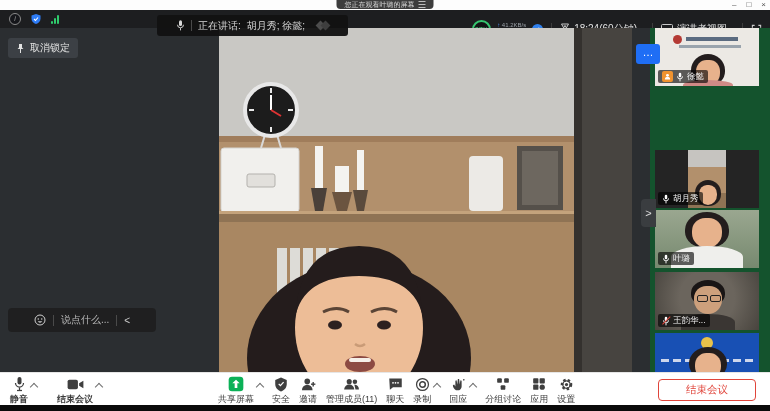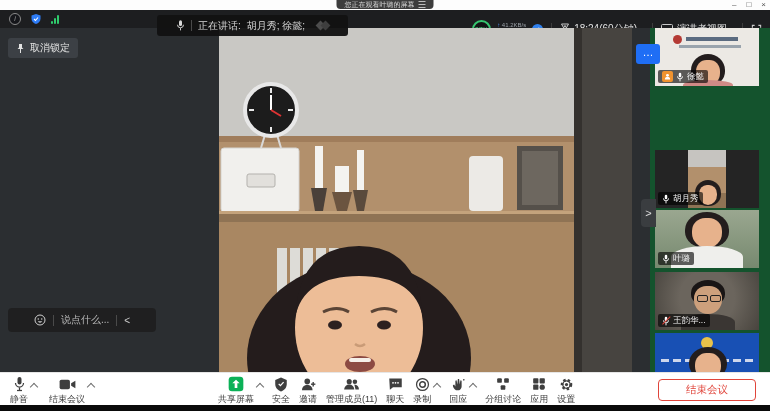--- a/index.html
+++ b/index.html
@@ -97,21 +97,21 @@
   .t6 .crest{position:absolute;left:46px;top:4px;width:12px;height:12px;border-radius:50%;background:#e8c24a;}
   .t6 .tx{position:absolute;top:26px;left:6px;width:92px;height:3px;
           background:repeating-linear-gradient(90deg,#cdd6ec 0 8px,transparent 8px 12px);}
   .person{position:absolute;}
   .hair{position:absolute;border-radius:50% 50% 45% 45%;background:#231d1d;}
   .face{position:absolute;border-radius:48% 48% 55% 55%;background:#e7b28c;}
   .torso{position:absolute;border-radius:50% 50% 0 0;}
 
   
   .toolbar{left:0;top:372px;width:770px;height:33px;background:#fff;border-top:1px solid #e6e6e6;}
-  .tb-left{position:absolute;left:10px;top:3px;display:flex;gap:12px;}
+  .tb-left{position:absolute;left:10px;top:3px;display:flex;gap:20px;font-weight:bold;}
   .tb-center{position:absolute;left:218px;top:3px;display:flex;gap:9px;justify-content:space-between;}
   .tb-group{display:flex;align-items:flex-start;}
   .tbtn{display:flex;flex-direction:column;align-items:center;gap:1px;cursor:default;}
   .tbtn .ic{height:16px;display:flex;align-items:center;justify-content:center;}
   .tbtn .lb{font-size:9px;color:#3b3b3b;white-space:nowrap;}
   .caret-up{width:5px;height:5px;border-left:1.2px solid #707070;border-top:1.2px solid #707070;
             transform:rotate(45deg);margin:8px 0 0 3px;}
   .end-btn{position:absolute;right:14px;top:6px;border:1px solid #e0443a;color:#e0443a;
            border-radius:4px;font-size:10.5px;padding:3px 27px;background:#fff;}
   .bottom-strip{left:0;top:405px;width:770px;height:6px;background:#0a0a0a;}

